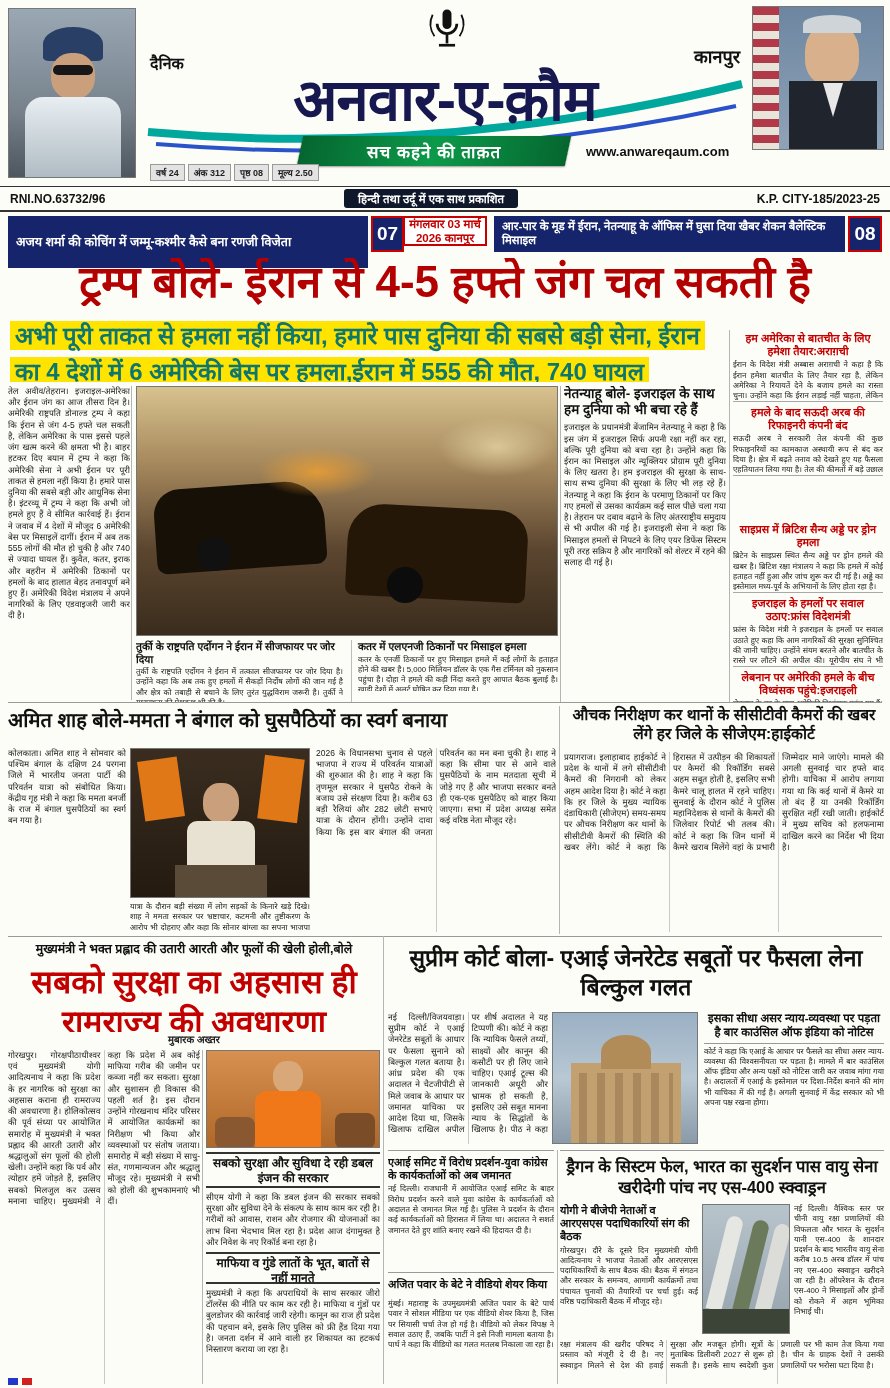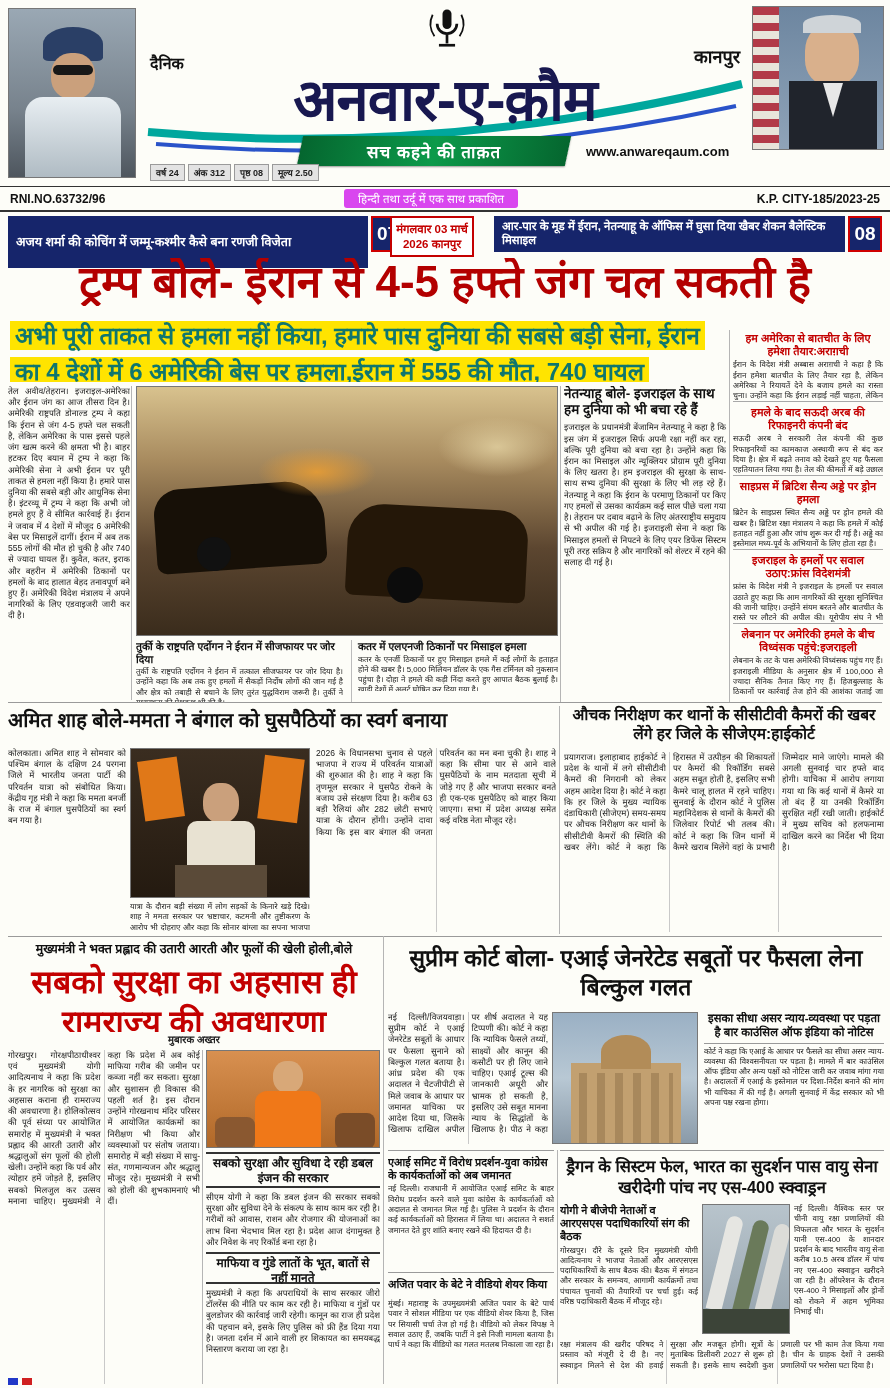--- a/index.html
+++ b/index.html
@@ -75,29 +75,29 @@
   </div>
 
   <div class="abs" style="left:586px; top:144px; font-size:13px; font-weight:bold; color:#101010;">www.anwareqaum.com</div>
 
   <div class="abs" style="left:150px; top:162px;">
     <span class="chip">वर्ष 24</span><span class="chip">अंक 312</span><span class="chip">पृष्ठ 08</span><span class="chip">मूल्य 2.50</span>
   </div>
 
   <div class="abs" style="left:0; top:186px; width:890px; height:26px; border-top:1px solid #333; border-bottom:2px solid #333; display:flex; align-items:center; justify-content:space-between; padding:0 10px;">
     <div style="font-size:12px; font-weight:bold; color:#111;">RNI.NO.63732/96</div>
-    <div style="background:#d946ef; color:#fff; font-size:11.5px; font-weight:normal; padding:2px 14px; border-radius:3px;">हिन्दी तथा उर्दू में एक साथ प्रकाशित</div>
+    <div style="background:#0f172a; color:#fff; font-size:11.5px; font-weight:bold; padding:2px 14px; border-radius:3px;">हिन्दी तथा उर्दू में एक साथ प्रकाशित</div>
     <div style="font-size:12px; font-weight:bold; color:#111;">K.P. CITY-185/2023-25</div>
   </div>
 
   <div class="navy-strip abs" style="left:8px; top:216px; width:360px; height:52px; font-size:12.5px;">
     <span>अजय शर्मा की कोचिंग में जम्मू-कश्मीर कैसे बना रणजी विजेता</span>
   </div>
   <div class="badge abs" style="left:371px; top:216px; width:33px; height:36px;">07</div>
-  <div class="date-box abs" style="left:390px; top:216px; width:84px; height:41px;">
+  <div class="date-box abs" style="left:403px; top:216px; width:84px; height:30px;">
     <div>मंगलवार 03 मार्च</div>
     <div>2026 कानपुर</div>
   </div>
   <div class="navy-strip abs" style="left:494px; top:216px; width:351px; height:36px; font-size:11.5px;">
     <span>आर-पार के मूड में ईरान, नेतन्याहू के ऑफिस में घुसा दिया खैबर शेकन बैलेस्टिक मिसाइल</span>
   </div>
   <div class="badge abs" style="left:848px; top:216px; width:34px; height:36px;">08</div>
 
   <div class="lead-headline abs" style="left:8px; top:258px; width:874px;">ट्रम्प बोले- ईरान से 4-5 हफ्ते जंग चल सकती है</div>
 
@@ -137,21 +137,21 @@
   <div class="vrule" style="left:729px; top:330px; height:372px;"></div>
   <div class="abs" style="left:733px; top:328px; width:150px; height:374px; overflow:hidden;">
     <div class="brief" style="height:74px;">
       <div class="brief-title">हम अमेरिका से बातचीत के लिए हमेशा तैयार:अराग़ची</div>
       <div class="brief-body">ईरान के विदेश मंत्री अब्बास अराग़ची ने कहा है कि ईरान हमेशा बातचीत के लिए तैयार रहा है, लेकिन अमेरिका ने रियायतें देने के बजाय हमले का रास्ता चुना। उन्होंने कहा कि ईरान लड़ाई नहीं चाहता, लेकिन अपनी संप्रभुता की रक्षा का अधिकार रखता है।</div>
     </div>
     <div class="brief" style="height:74px;">
       <div class="brief-title">हमले के बाद सऊदी अरब की रिफाइनरी कंपनी बंद</div>
       <div class="brief-body">सऊदी अरब ने सरकारी तेल कंपनी की कुछ रिफाइनरियों का कामकाज अस्थायी रूप से बंद कर दिया है। क्षेत्र में बढ़ते तनाव को देखते हुए यह फैसला एहतियातन लिया गया है। तेल की कीमतों में बड़े उछाल की आशंका जताई जा रही है।</div>
     </div>
-    <div class="brief" style="height:74px;">
+    <div class="brief" style="height:74px;margin-top:43px;">
       <div class="brief-title">साइप्रस में ब्रिटिश सैन्य अड्डे पर ड्रोन हमला</div>
       <div class="brief-body">ब्रिटेन के साइप्रस स्थित सैन्य अड्डे पर ड्रोन हमले की खबर है। ब्रिटिश रक्षा मंत्रालय ने कहा कि हमले में कोई हताहत नहीं हुआ और जांच शुरू कर दी गई है। अड्डे का इस्तेमाल मध्य-पूर्व के अभियानों के लिए होता रहा है।</div>
     </div>
     <div class="brief" style="height:74px;">
       <div class="brief-title">इजराइल के हमलों पर सवाल उठाए:फ्रांस विदेशमंत्री</div>
       <div class="brief-body">फ्रांस के विदेश मंत्री ने इजराइल के हमलों पर सवाल उठाते हुए कहा कि आम नागरिकों की सुरक्षा सुनिश्चित की जानी चाहिए। उन्होंने संयम बरतने और बातचीत के रास्ते पर लौटने की अपील की। यूरोपीय संघ ने भी तनाव घटाने का आग्रह किया है।</div>
     </div>
     <div class="brief" style="height:72px; border-bottom:none;">
       <div class="brief-title">लेबनान पर अमेरिकी हमले के बीच विध्वंसक पहुंचे:इजराइली</div>
       <div class="brief-body">लेबनान के तट के पास अमेरिकी विध्वंसक पहुंच गए हैं। इजराइली मीडिया के अनुसार क्षेत्र में 100,000 से ज्यादा सैनिक तैनात किए गए हैं। हिजबुल्लाह के ठिकानों पर कार्रवाई तेज होने की आशंका जताई जा रही है।</div>
@@ -191,21 +191,21 @@
   <div class="ph" style="left:206px; top:1050px; width:174px; height:98px; background:linear-gradient(180deg,#d89050,#b06828);">
     <div style="position:absolute; left:66px; top:10px; width:30px; height:32px; background:#d8a878; border-radius:45%;"></div>
     <div style="position:absolute; left:48px; top:40px; width:66px; height:58px; background:#f07818; border-radius:12px 12px 0 0;"></div>
     <div style="position:absolute; left:8px; top:66px; width:40px; height:32px; background:#8a5830; border-radius:8px;"></div>
     <div style="position:absolute; left:128px; top:62px; width:40px; height:36px; background:#7a4c28; border-radius:8px;"></div>
   </div>
 
   <div class="subhead-box abs" style="left:206px; top:1152px; width:174px; height:36px;">सबको सुरक्षा और सुविधा दे रही डबल इंजन की सरकार</div>
   <div class="body-text abs" style="left:206px; top:1192px; width:174px; height:56px;">सीएम योगी ने कहा कि डबल इंजन की सरकार सबको सुरक्षा और सुविधा देने के संकल्प के साथ काम कर रही है। गरीबों को आवास, राशन और रोजगार की योजनाओं का लाभ बिना भेदभाव मिल रहा है। प्रदेश आज दंगामुक्त है और निवेश के नए रिकॉर्ड बना रहा है।</div>
   <div class="subhead-box abs" style="left:206px; top:1252px; width:174px; height:32px;">माफिया व गुंडे लातों के भूत, बातों से नहीं मानते</div>
-  <div class="body-text abs" style="left:206px; top:1288px; width:174px; height:96px;">मुख्यमंत्री ने कहा कि अपराधियों के साथ सरकार जीरो टॉलरेंस की नीति पर काम कर रही है। माफिया व गुंडों पर बुलडोजर की कार्रवाई जारी रहेगी। कानून का राज ही प्रदेश की पहचान बने, इसके लिए पुलिस को फ्री हैंड दिया गया है। जनता दर्शन में आने वाली हर शिकायत का समयबद्ध निस्तारण कराया जा रहा है।</div>
+  <div class="body-text abs" style="left:206px; top:1288px; width:174px; height:96px;">मुख्यमंत्री ने कहा कि अपराधियों के साथ सरकार जीरो टॉलरेंस की नीति पर काम कर रही है। माफिया व गुंडों पर बुलडोजर की कार्रवाई जारी रहेगी। कानून का राज ही प्रदेश की पहचान बने, इसके लिए पुलिस को फ्री हैंड दिया गया है। जनता दर्शन में आने वाली हर शिकायत का हटकर्ध निस्तारण कराया जा रहा है।</div>
 
   <div class="vrule" style="left:383px; top:936px; height:448px;"></div>
   <div class="black-head abs" style="left:388px; top:944px; width:496px; font-size:23px; text-align:center; line-height:1.25; height:62px; overflow:hidden;">सुप्रीम कोर्ट बोला- एआई जेनरेटेड सबूतों पर फैसला लेना बिल्कुल गलत</div>
 
   <div class="body-text cols2 abs" style="left:388px; top:1012px; width:160px; height:132px;">नई दिल्ली/विजयवाड़ा। सुप्रीम कोर्ट ने एआई जेनरेटेड सबूतों के आधार पर फैसला सुनाने को बिल्कुल गलत बताया है। आंध्र प्रदेश की एक अदालत ने चैटजीपीटी से मिले जवाब के आधार पर जमानत याचिका पर आदेश दिया था, जिसके खिलाफ दाखिल अपील पर शीर्ष अदालत ने यह टिप्पणी की। कोर्ट ने कहा कि न्यायिक फैसले तथ्यों, साक्ष्यों और कानून की कसौटी पर ही लिए जाने चाहिए। एआई टूल्स की जानकारी अधूरी और भ्रामक हो सकती है, इसलिए उसे सबूत मानना न्याय के सिद्धांतों के खिलाफ है। पीठ ने कहा कि तकनीक मददगार हो सकती है, लेकिन फैसला जज के विवेक से ही होगा।</div>
 
   <div class="ph" style="left:552px; top:1012px; width:146px; height:132px; background:linear-gradient(180deg,#9ab0c4 0%,#b8c8d4 50%,#8a9aa8 100%);">
     <div style="position:absolute; left:18px; top:50px; width:110px; height:82px; background:#c2a070;"></div>
     <div style="position:absolute; left:48px; top:22px; width:50px; height:34px; background:#b28c58; border-radius:50% 50% 0 0;"></div>
     <div style="position:absolute; left:26px; top:60px; width:94px; height:72px; background:repeating-linear-gradient(90deg,#a8885c 0 8px,#c2a070 8px 18px);"></div>

